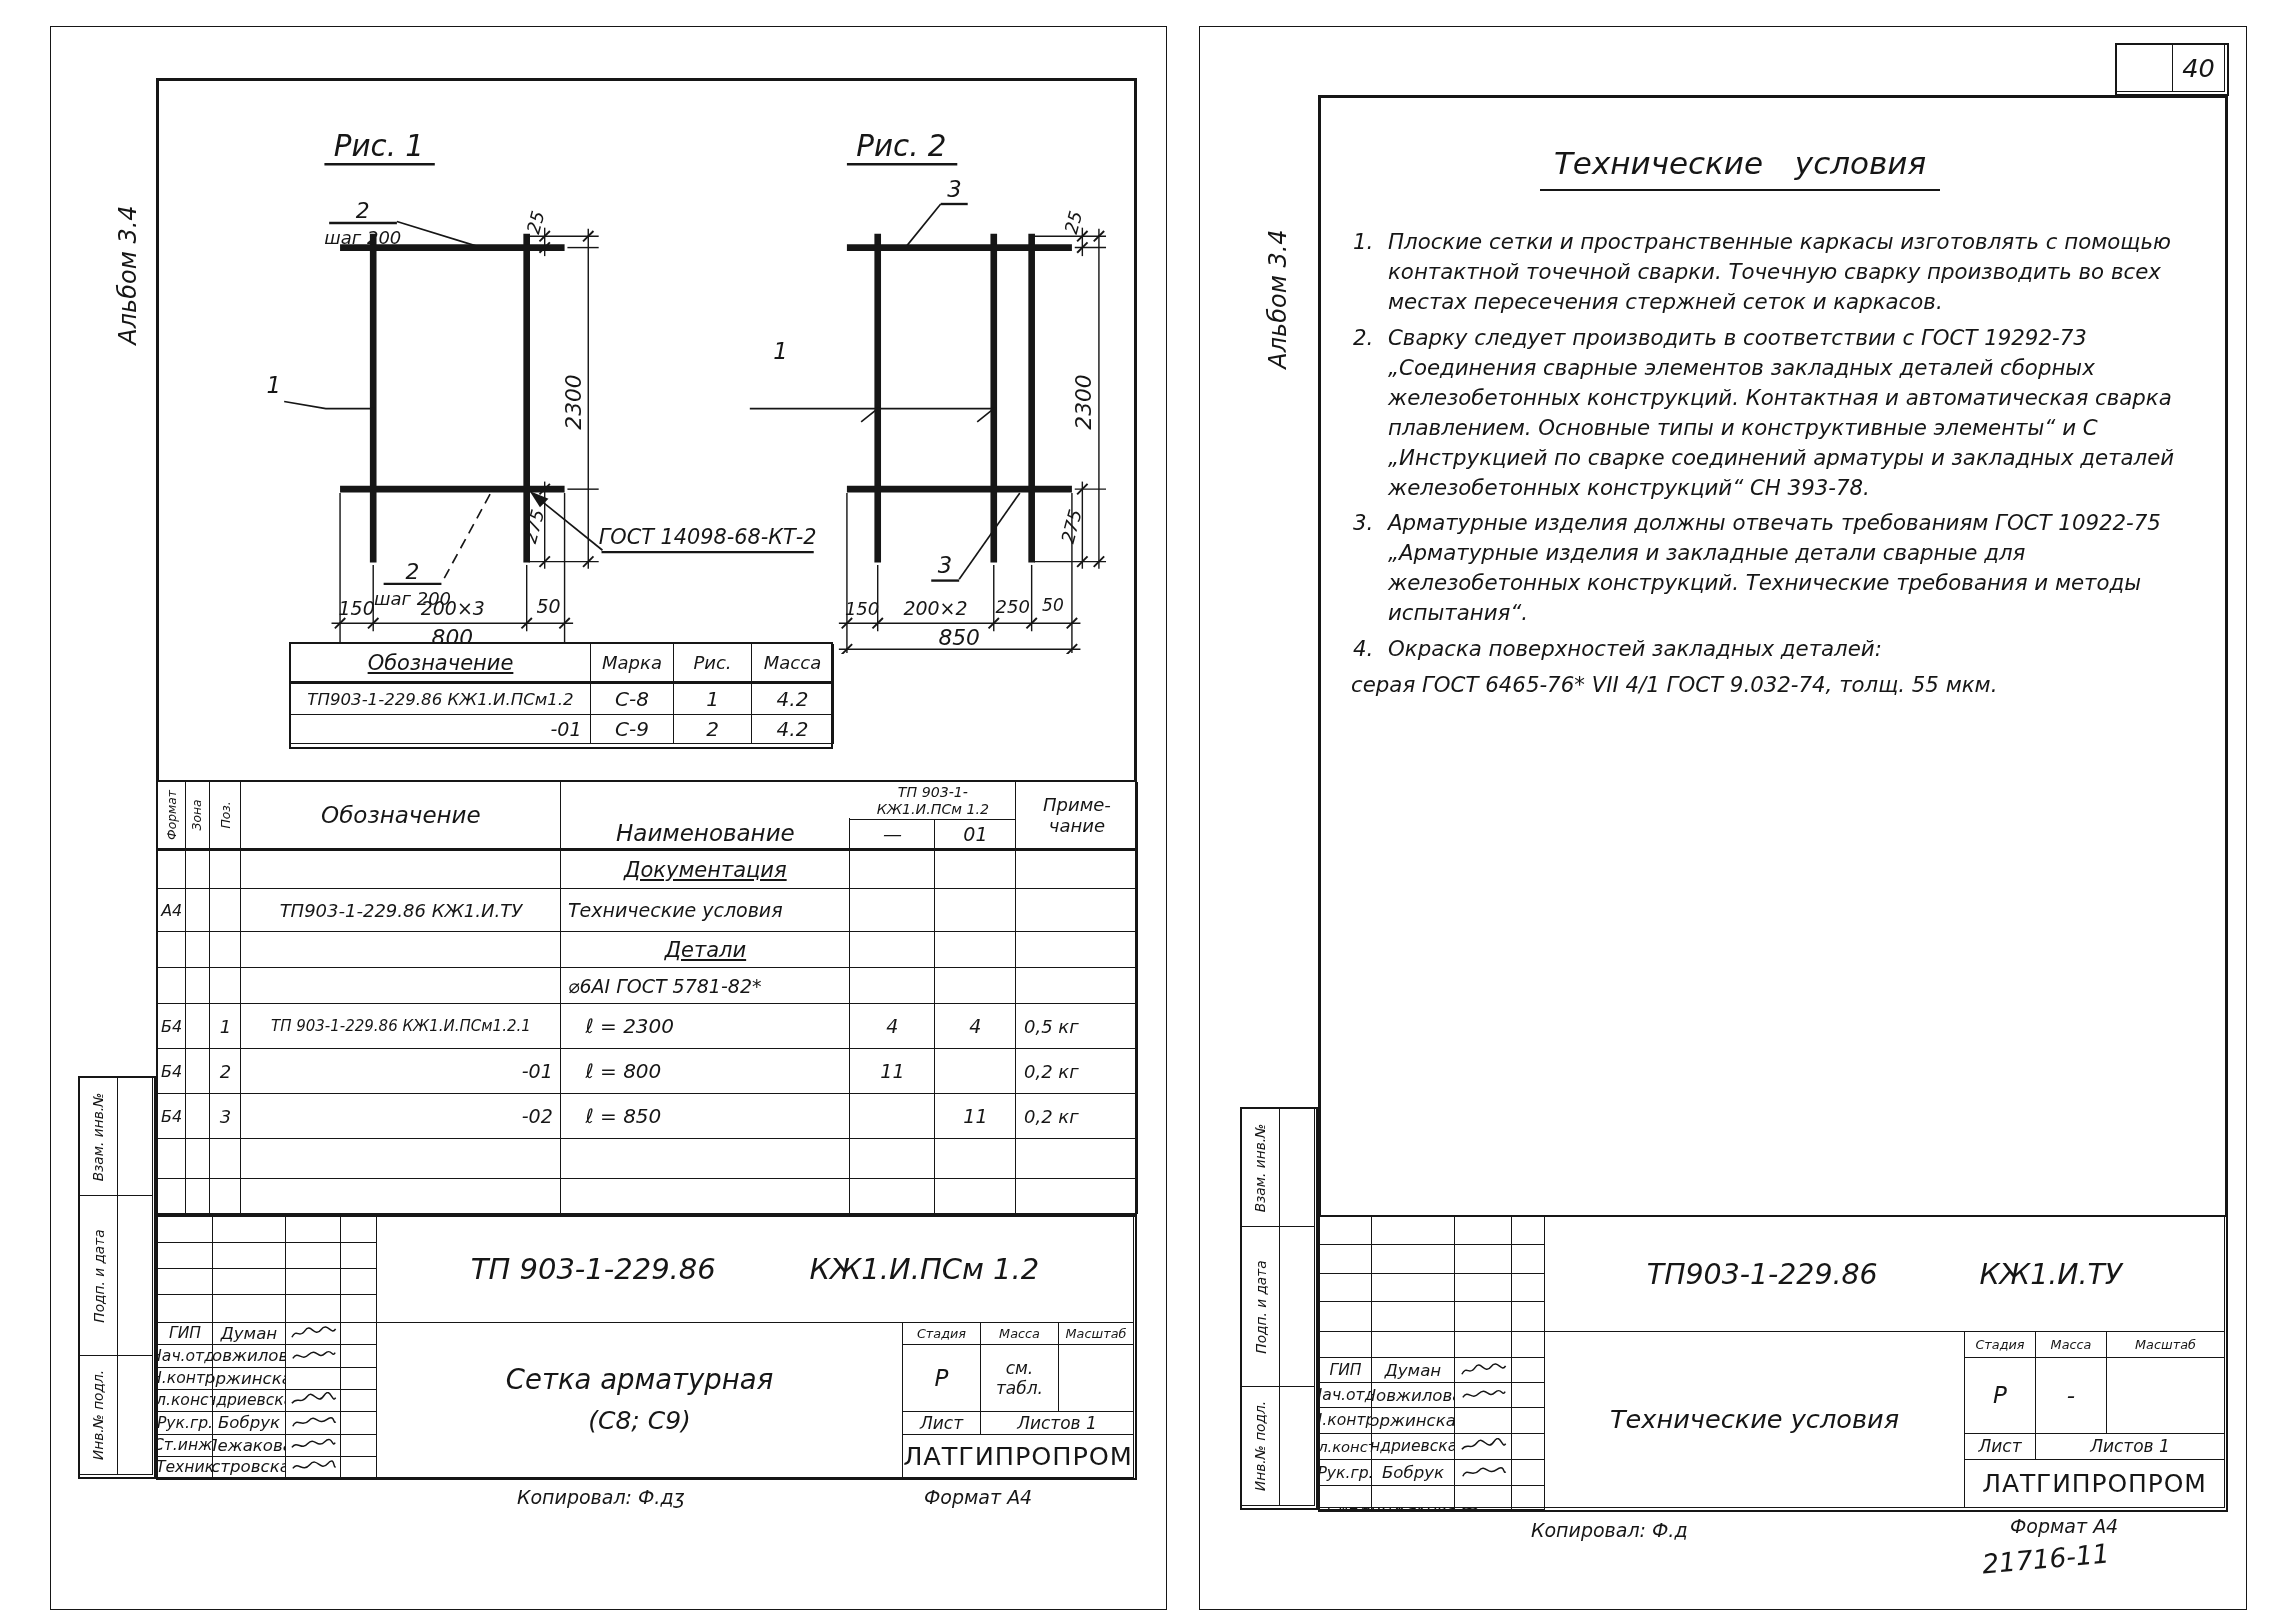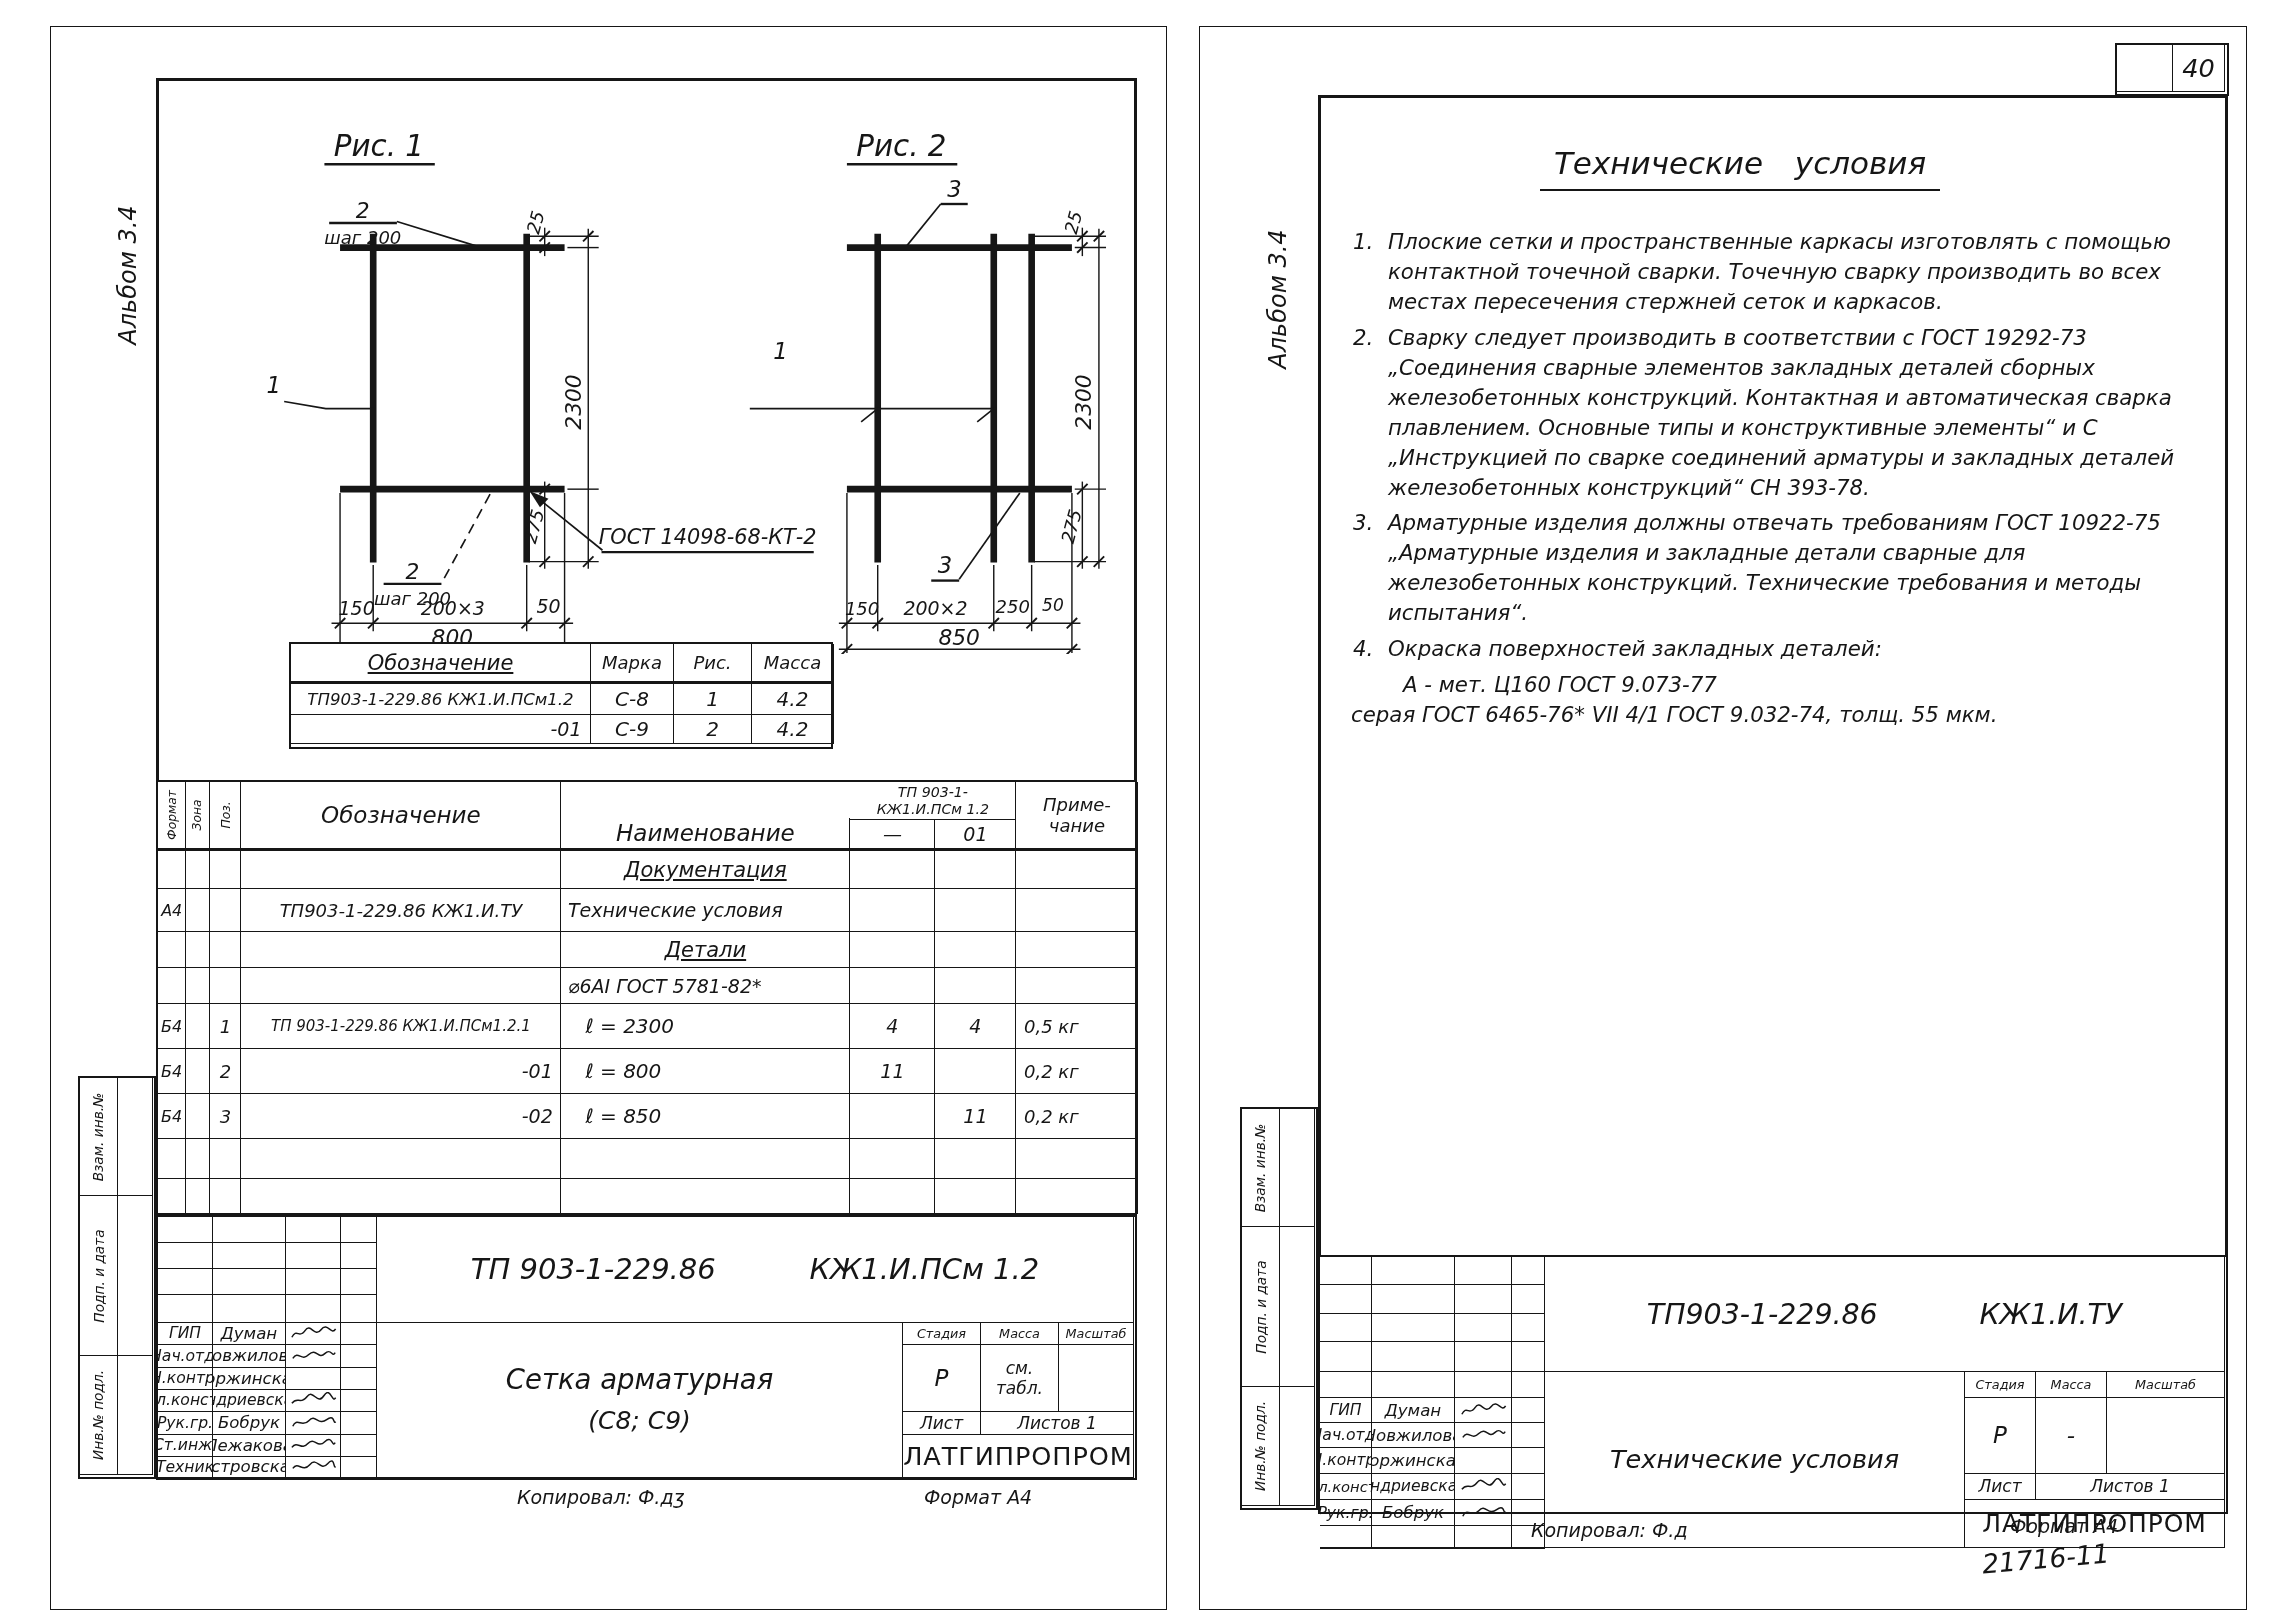--- a/index.html
+++ b/index.html
@@ -421,25 +421,24 @@
       <span>Сварку следует производить в соответствии с ГОСТ 19292-73 „Соединения сварные элементов закладных деталей сборных железобетонных конструкций. Контактная и автоматическая сварка плавлением. Основные типы и конструктивные элементы“ и С „Инструкцией по сварке соединений арматуры и закладных деталей железобетонных конструкций“ СН 393-78.</span>
     </div>
     <div class="tc-item">
       <span class="tc-num">3.</span>
       <span>Арматурные изделия должны отвечать требованиям ГОСТ 10922-75 „Арматурные изделия и закладные детали сварные для железобетонных конструкций. Технические требования и методы испытания“.</span>
     </div>
     <div class="tc-item">
       <span class="tc-num">4.</span>
       <span>Окраска поверхностей закладных деталей:</span>
     </div>
-    <div style="margin-left:52px;">А - мет. Ц160 ГОСТ 9.073-77</div>
     <div style="">серая ГОСТ 6465-76* VII 4/1 ГОСТ 9.032-74, толщ. 55 мкм.</div>
   </div>
 
-  <div class="abs grid" style="left:1318px;top:1215px;width:910px;height:259px;grid-template-columns:52px 83px 57px 33px 420px 71px 71px 118px;grid-template-rows:28.4px 28.4px 28.4px 30px 26px 25px 25px 25.6px 26px 26.5px 21.3px;margin-top:40px;">
+  <div class="abs grid" style="left:1318px;top:1215px;width:910px;height:297px;grid-template-columns:52px 83px 57px 33px 420px 71px 71px 118px;grid-template-rows:28.4px 28.4px 28.4px 30px 26px 25px 25px 25.6px 26px 26.5px 21.3px;">
     <div class="gc"></div>
       <div class="gc"></div>
       <div class="gc"></div>
       <div class="gc"></div>
     <div class="gc" style="grid-area:1/5/5/9;font-size:28.4px;justify-content:space-evenly;">
       <span>ТП903-1-229.86</span>
         <span>КЖ1.И.ТУ</span>
     </div>
     <div class="gc"></div>
       <div class="gc"></div>

